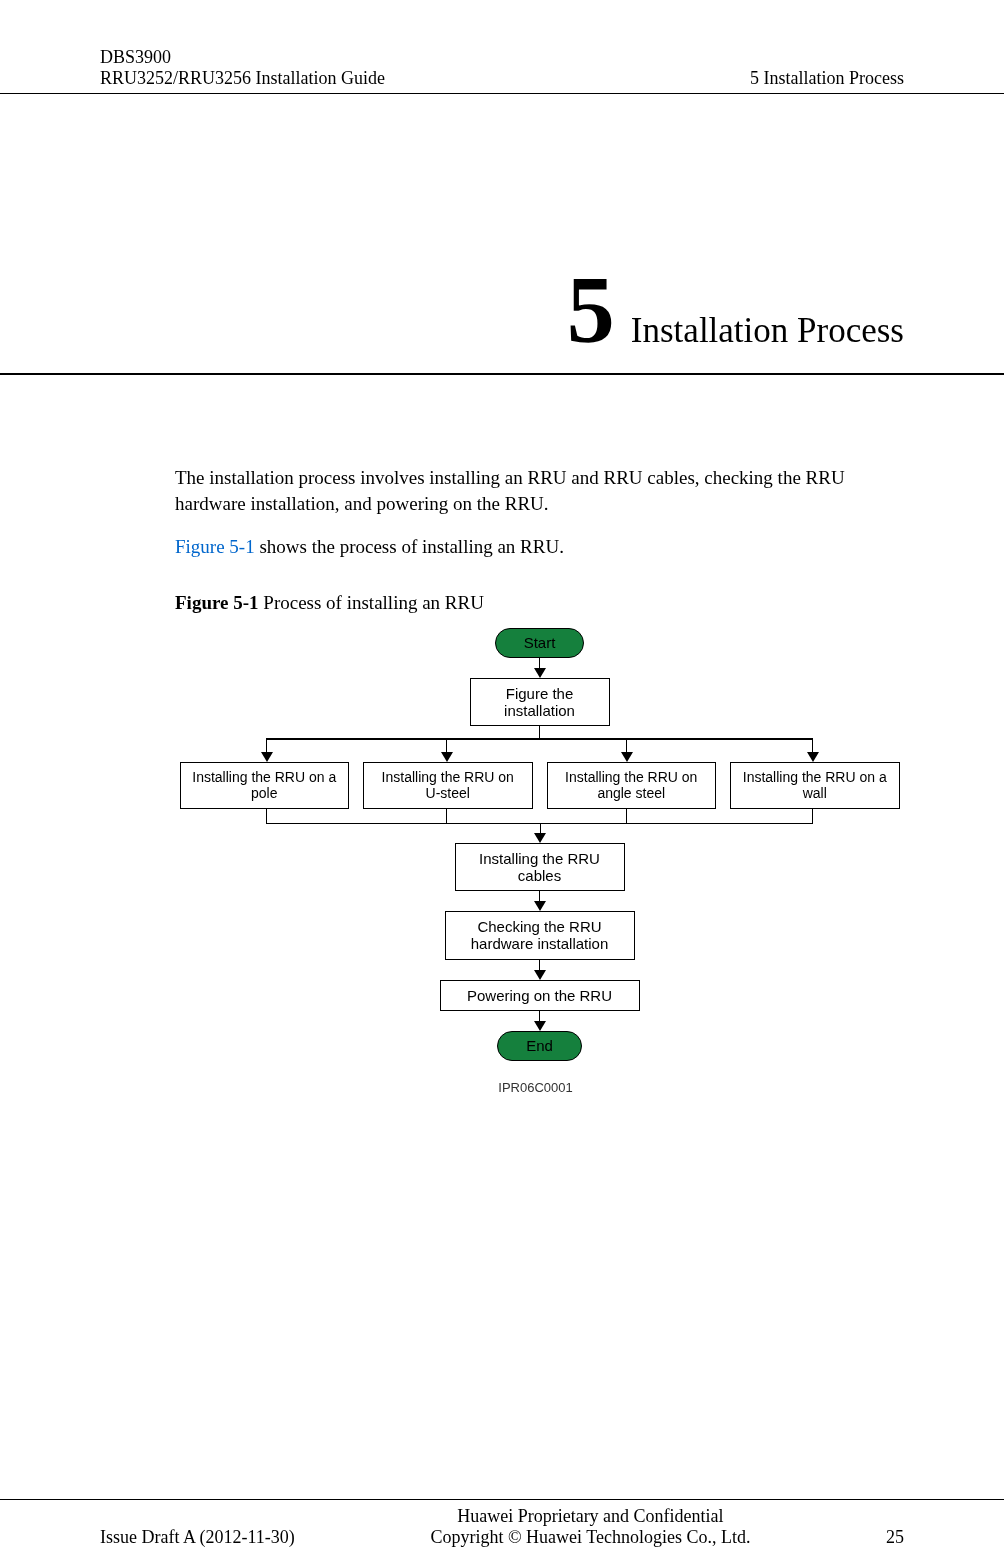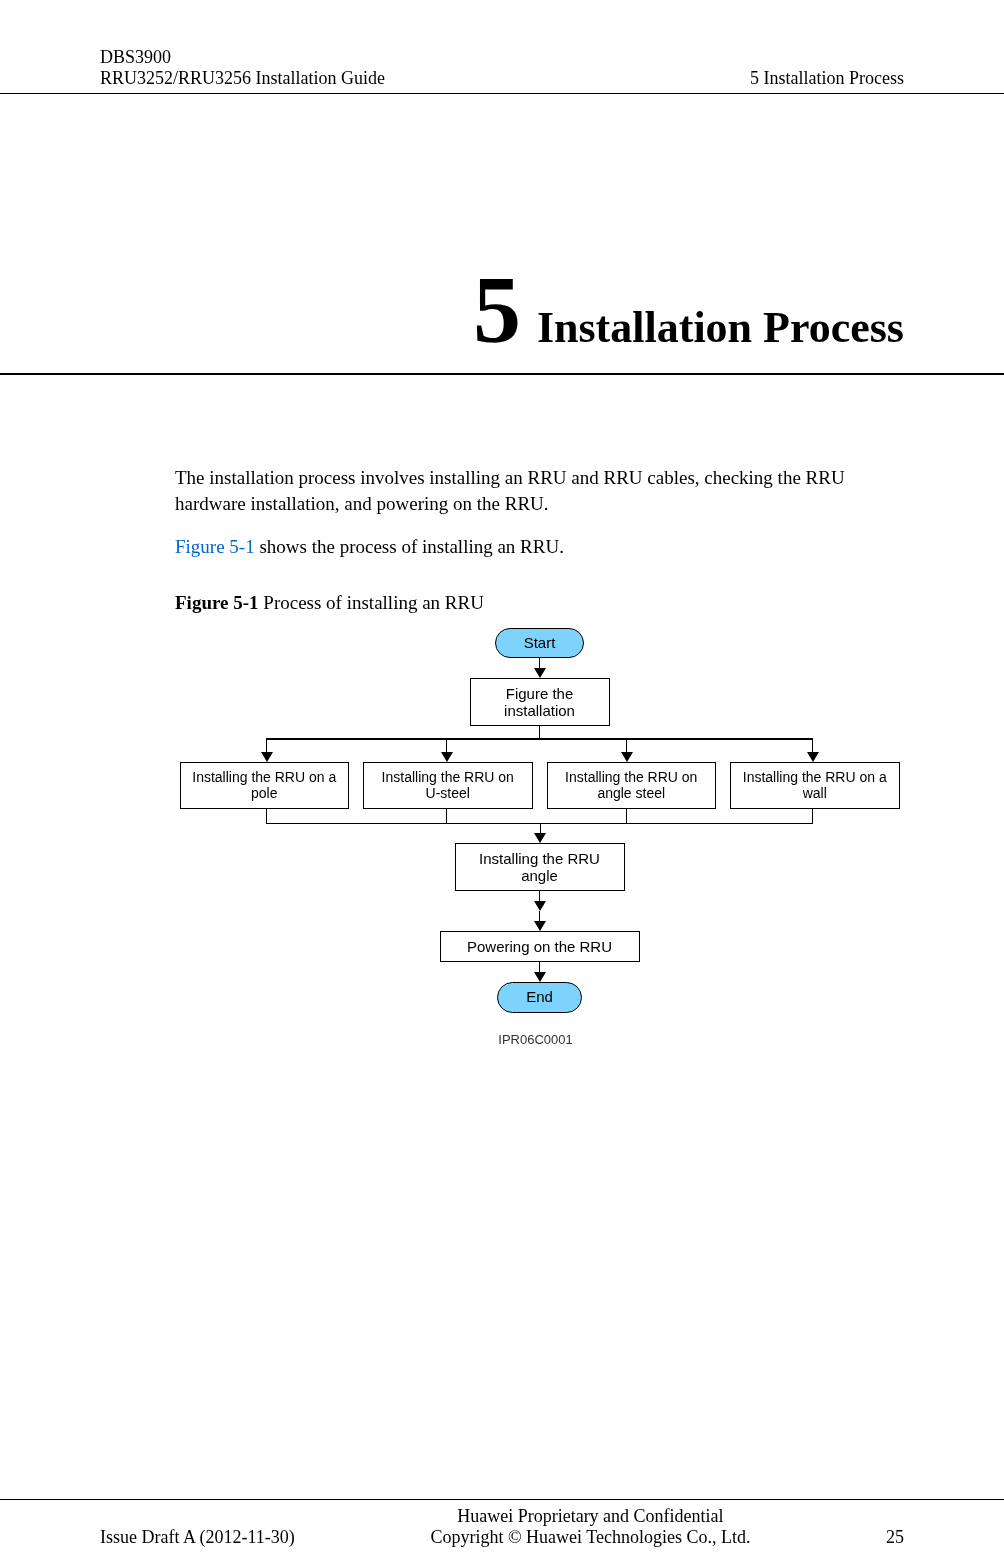--- a/index.html
+++ b/index.html
@@ -26,22 +26,22 @@
       padding: 160px 100px 0 100px;
       border-bottom: 2.5px solid #000;
       padding-bottom: 8px;
     }
     .chapter-title .num {
       font-size: 96px;
       font-weight: bold;
       vertical-align: baseline;
     }
     .chapter-title .txt {
-      font-size: 44px;
-      font-weight: bold;
+      font-size: 35px;
+      font-weight: normal;
       vertical-align: baseline;
       margin-left: 12px;
     }
     .content {
       padding: 90px 100px 0 175px;
       font-size: 19px;
       line-height: 1.35;
     }
     .para { margin-bottom: 18px; }
     .figref { color: #0066cc; }
@@ -53,21 +53,21 @@
       position: relative;
       font-family: Arial, Helvetica, sans-serif;
       font-size: 15px;
     }
     .fc-center { display: flex; flex-direction: column; align-items: center; }
     .terminator {
       border: 1.5px solid #000;
       border-radius: 18px;
       padding: 4px 28px;
       text-align: center;
-      background: #7dd3fc;
+      background: #15803d;
     }
     .process {
       border: 1.5px solid #000;
       padding: 6px 10px;
       text-align: center;
       background: #fff;
       line-height: 1.15;
     }
     .arrow-down {
       width: 0; height: 0;
@@ -190,23 +190,24 @@
       <div class="split-drop" style="left:12%; height:14px"></div>
       <div class="split-drop" style="left:37%; height:14px"></div>
       <div class="split-drop" style="left:62%; height:14px"></div>
       <div class="split-drop" style="right:12%; height:14px"></div>
       <div class="split-top-line" style="left:12%; right:12%; top:14px"></div>
       <div class="split-drop" style="left:50%; top:14px; height:10px"></div>
     </div>
 
     <div class="fc-center">
       <div class="arrow-down"></div>
-      <div class="process" style="width:170px">Installing the RRU angle</div>
-      <div class="vline" style="height:10px"></div>
-      <div class="arrow-down"></div>
+      <div class="process" style="width:170px">Installing the RRU cables</div>
+      <div class="vline" style="height:10px"></div>
+      <div class="arrow-down"></div>
+      <div class="process" style="width:190px">Checking the RRU hardware installation</div>
       <div class="vline" style="height:10px"></div>
       <div class="arrow-down"></div>
       <div class="process" style="width:200px">Powering on the RRU</div>
       <div class="vline" style="height:10px"></div>
       <div class="arrow-down"></div>
       <div class="terminator">End</div>
     </div>
 
     <div class="fig-id">IPR06C0001</div>
   </div>

